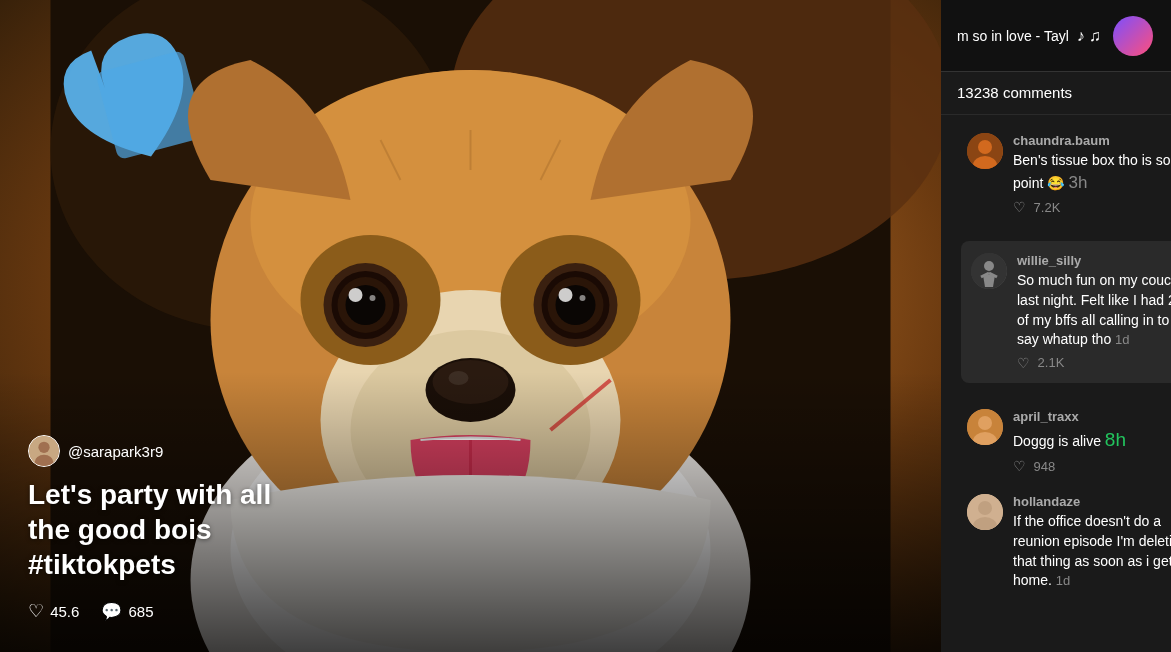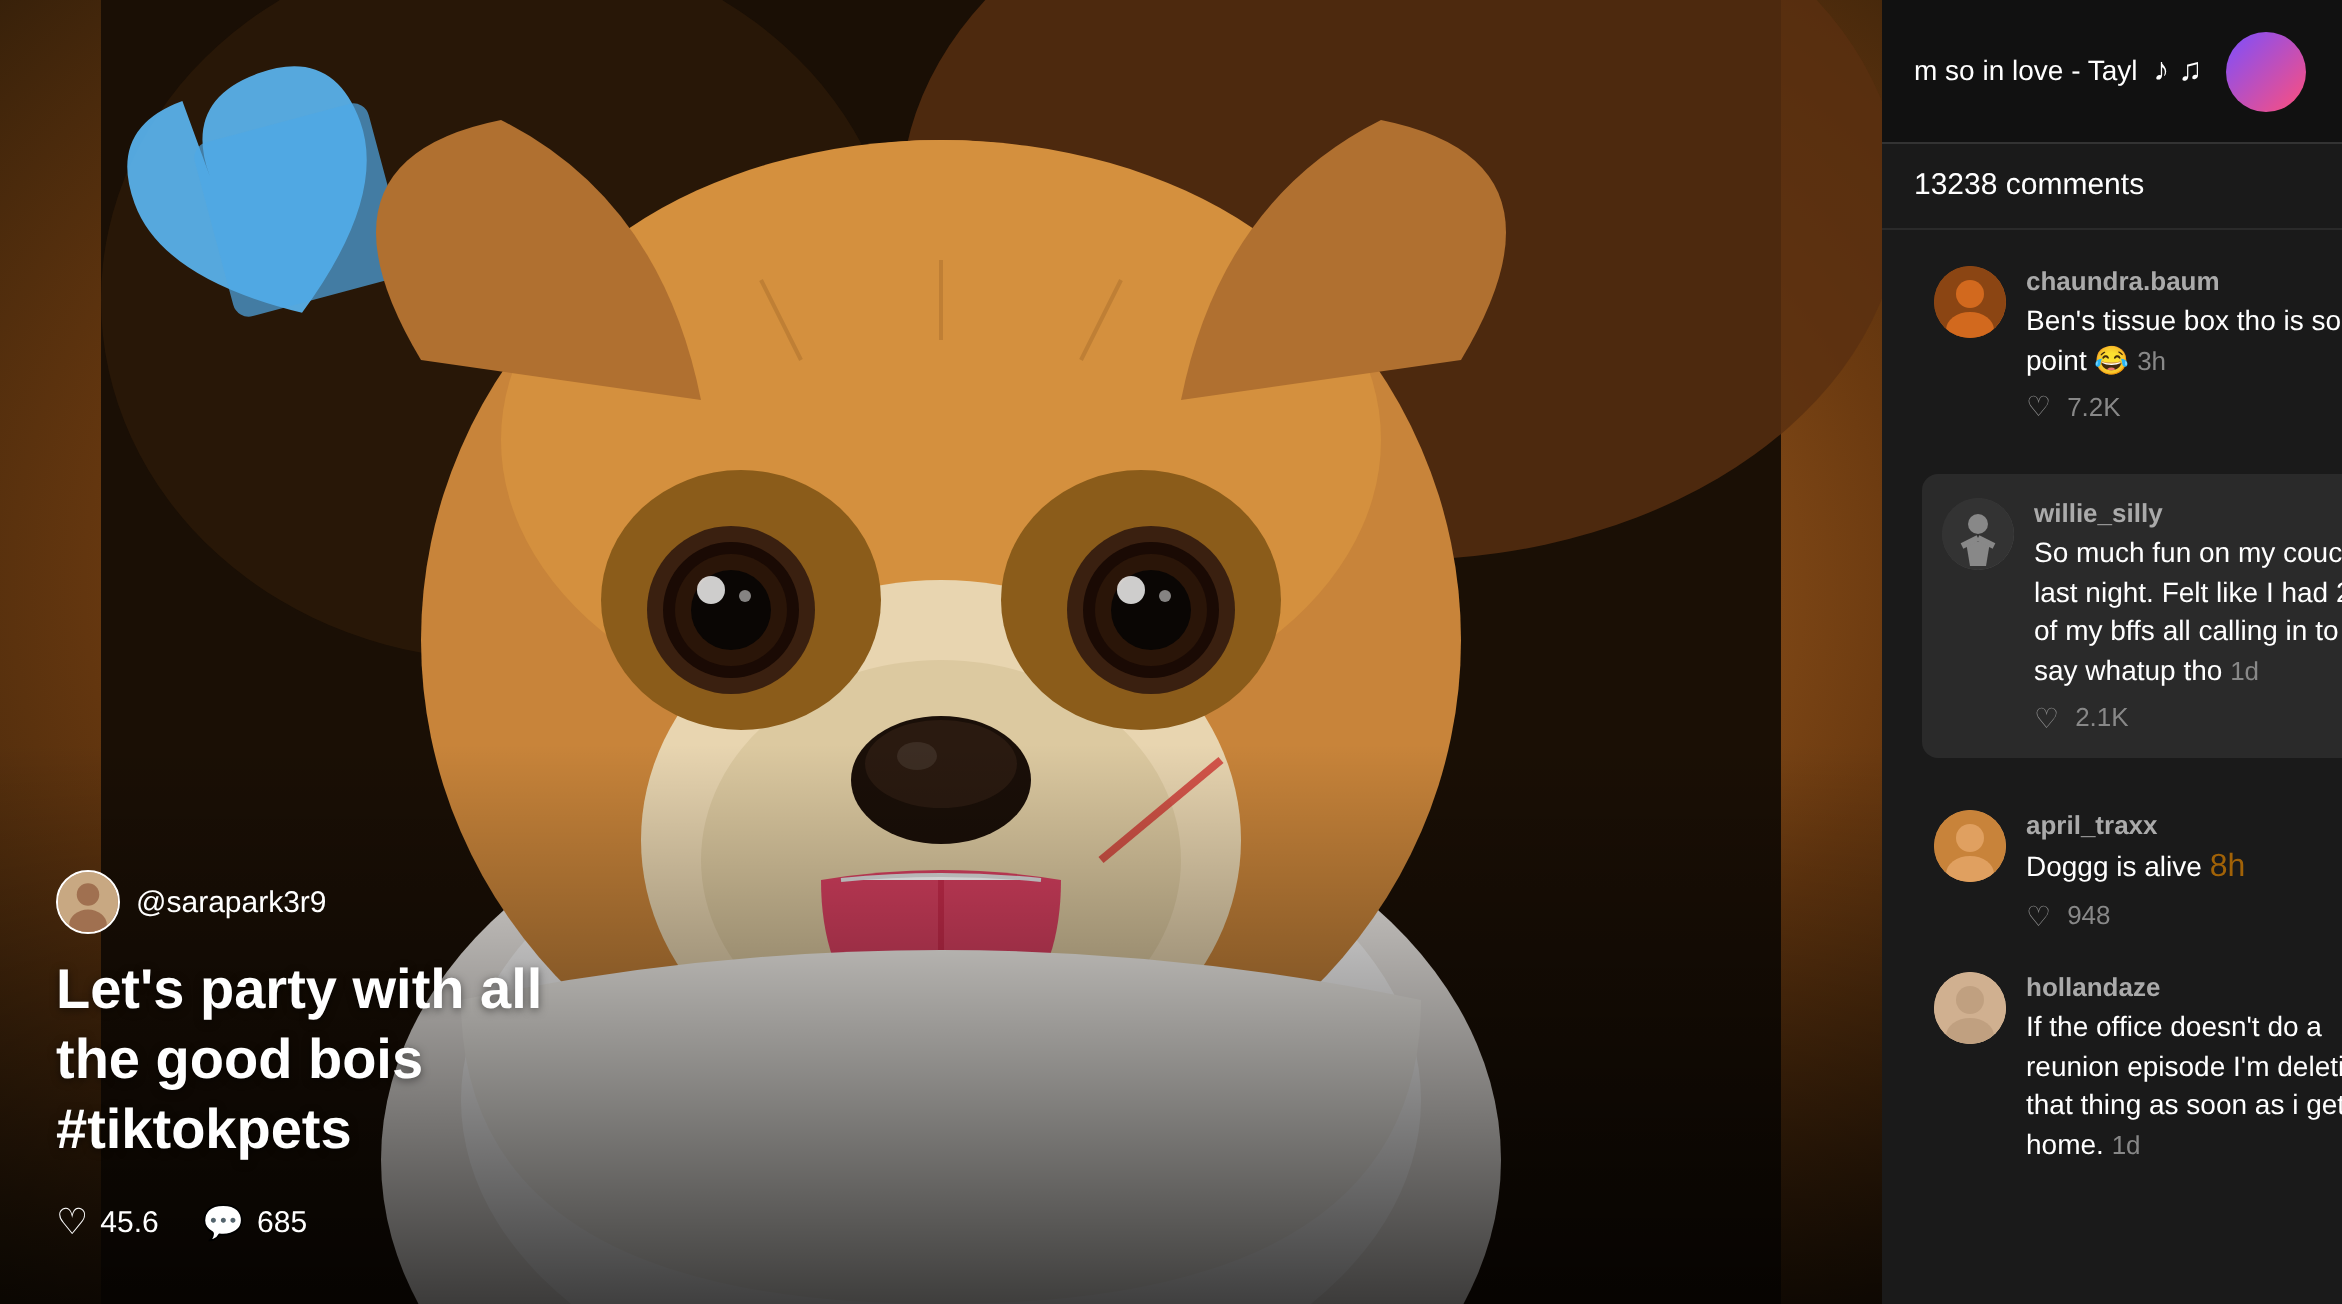--- a/index.html
+++ b/index.html
@@ -389,21 +389,21 @@
     <div class="comment-item">
       <div class="comment-avatar avatar-chaundra">
         <svg width="36" height="36" viewBox="0 0 36 36">
           <circle cx="18" cy="18" r="18" fill="#8B4513"></circle>
           <circle cx="18" cy="14" r="7" fill="#D2691E"></circle>
           <ellipse cx="18" cy="32" rx="12" ry="9" fill="#D2691E"></ellipse>
         </svg>
       </div>
       <div class="comment-body">
         <div class="comment-username">chaundra.baum</div>
-        <div class="comment-text">Ben's tissue box tho is so on point 😂 <span style="color:#888;font-size:13px;">3h</span></div>
+        <div class="comment-text">Ben's tissue box tho is so on point 😂 <span style="color:#888;font-size:17px;">3h</span></div>
         <div class="comment-meta">
           <span class="comment-heart">♡</span>
           <span>7.2K</span>
         </div>
       </div>
     </div>
 
     <div class="comment-item highlighted">
       <div class="comment-avatar avatar-willie">
         <svg width="36" height="36" viewBox="0 0 36 36">
@@ -428,21 +428,21 @@
     <div class="comment-item">
       <div class="comment-avatar avatar-april">
         <svg width="36" height="36" viewBox="0 0 36 36">
           <circle cx="18" cy="18" r="18" fill="#c8833a"></circle>
           <circle cx="18" cy="14" r="7" fill="#e0a060"></circle>
           <ellipse cx="18" cy="32" rx="12" ry="9" fill="#e0a060"></ellipse>
         </svg>
       </div>
       <div class="comment-body">
         <div class="comment-username">april_traxx</div>
-        <div class="comment-text">Doggg is alive <span style="color:#a16207;font-size:16px;">8h</span></div>
+        <div class="comment-text">Doggg is alive <span style="color:#22c55e;font-size:19px;">8h</span></div>
         <div class="comment-meta">
           <span class="comment-heart">♡</span>
           <span>948</span>
         </div>
       </div>
     </div>
 
     <div class="comment-item">
       <div class="comment-avatar avatar-holland">
         <svg width="36" height="36" viewBox="0 0 36 36">

